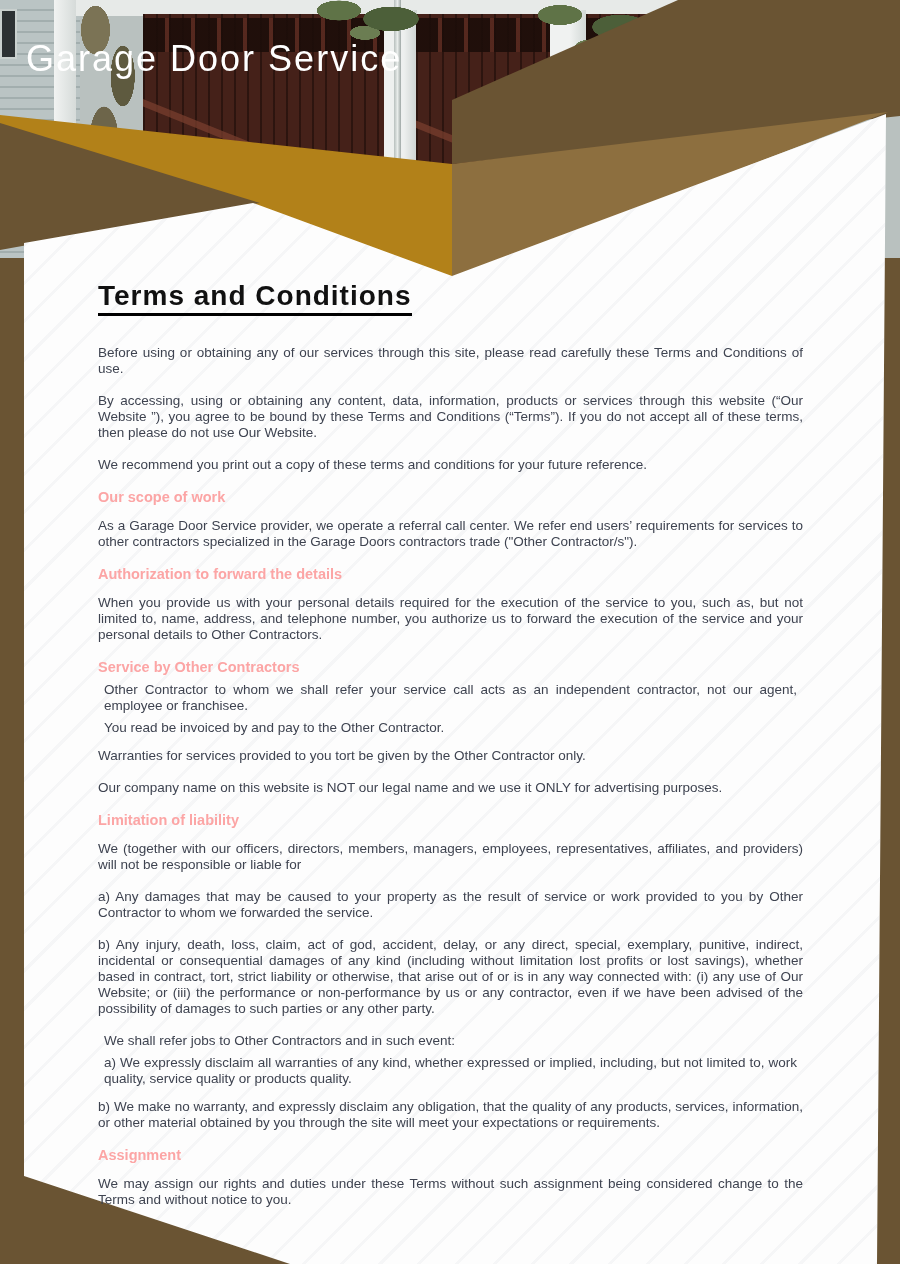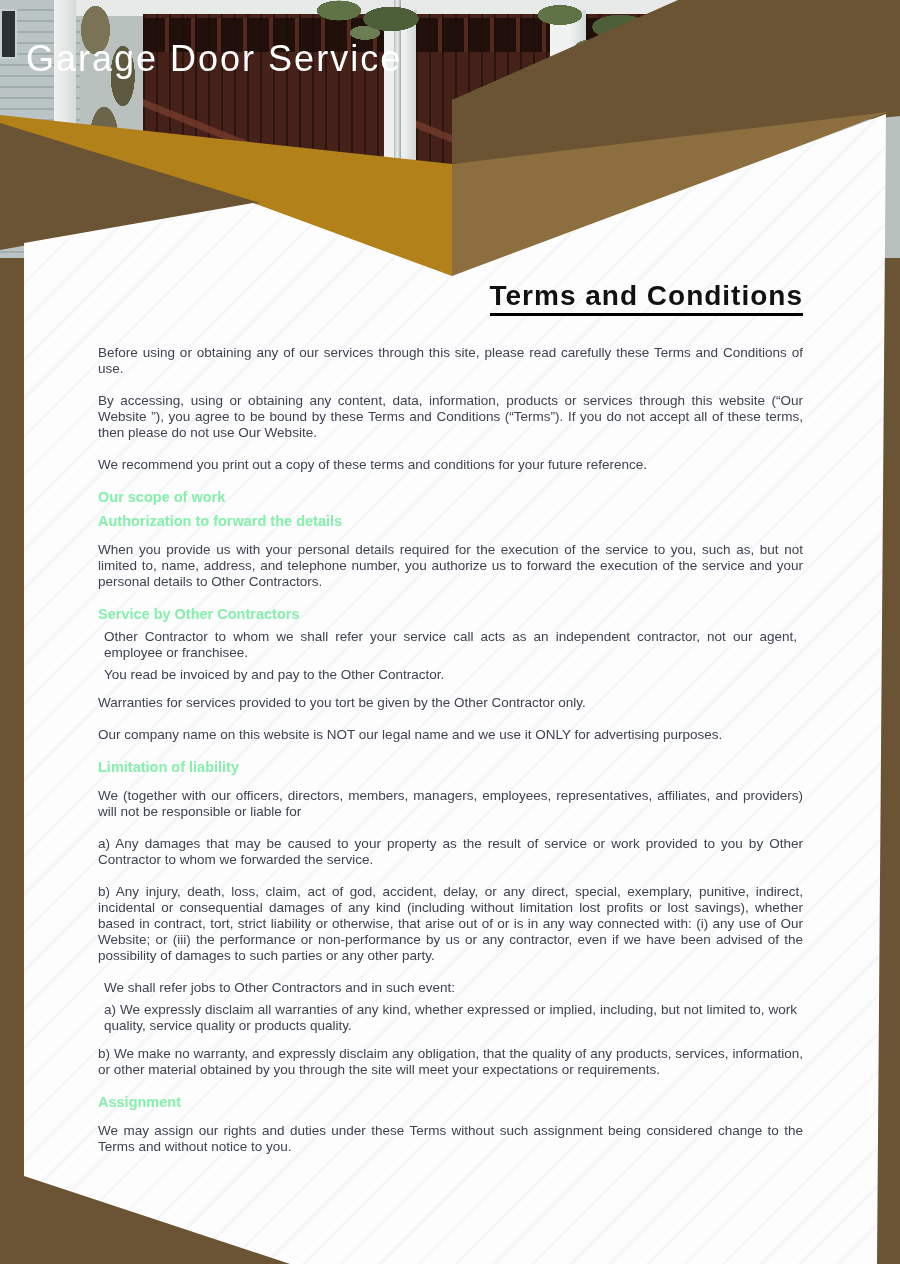--- a/index.html
+++ b/index.html
@@ -61,27 +61,27 @@
   .brand{position:absolute;left:26px;top:28px;margin:0;
     font-size:36px;line-height:62px;font-weight:normal;letter-spacing:2px;
     color:#ffffff;}
   
   .sheet{position:absolute;left:0;top:0;width:900px;height:1264px;background:#fdfdfd;
     background-image:repeating-linear-gradient(135deg,rgba(170,176,188,.09) 0 3px,transparent 3px 27px);
     clip-path:polygon(24px 243px,253px 203px,452px 276px,886px 114px,877px 1264px,290px 1264px,24px 1176px);}
   
   .content{position:absolute;left:98px;top:278px;width:705px;
     color:#3e4350;font-size:13.5px;line-height:16px;}
-  .doc-title{margin:0 0 31px;text-align:right;font-size:28px;line-height:36px;
+  .doc-title{margin:0 0 31px;text-align:left;font-size:28px;line-height:36px;
     letter-spacing:1px;font-weight:bold;color:#111;}
   .doc-title span{border-bottom:3px solid #000;padding-bottom:2px;}
   .content p{margin:12px 0 16px;text-align:justify;}
   .content p.line{margin:6px;}
   .content h3{margin:7px 0 6px;font-size:14.5px;line-height:17px;
-    font-weight:bold;color:#86efac;text-align:left;}
+    font-weight:bold;color:#fca5a5;text-align:left;}
 </style>
 </head>
 <body>
 
 <div class="page">
 
   <div class="photo">
     <div class="pergola"></div>
     <div class="wall"></div>
     <div class="window"></div>
@@ -118,20 +118,21 @@
   <div class="sheet"></div>
 
   <div class="content">
     <h2 class="doc-title"><span>Terms and Conditions</span></h2>
 
     <p>Before using or obtaining any of our services through this site, please read carefully these Terms and Conditions of use.</p>
     <p>By accessing, using or obtaining any content, data, information, products or services through this website (“Our Website ”), you agree to be bound by these Terms and Conditions (“Terms”). If you do not accept all of these terms, then please do not use Our Website.</p>
     <p>We recommend you print out a copy of these terms and conditions for your future reference.</p>
 
     <h3>Our scope of work</h3>
+    <p>As a Garage Door Service provider, we operate a referral call center. We refer end users’ requirements for services to other contractors specialized in the Garage Doors contractors trade ("Other Contractor/s").</p>
 
     <h3>Authorization to forward the details</h3>
     <p>When you provide us with your personal details required for the execution of the service to you, such as, but not limited to, name, address, and telephone number, you authorize us to forward the execution of the service and your personal details to Other Contractors.</p>
 
     <h3>Service by Other Contractors</h3>
     <p class="line">Other Contractor to whom we shall refer your service call acts as an independent contractor, not our agent, employee or franchisee.</p>
     <p class="line">You read be invoiced by and pay to the Other Contractor.</p>
     <p>Warranties for services provided to you tort be given by the Other Contractor only.</p>
     <p>Our company name on this website is NOT our legal name and we use it ONLY for advertising purposes.</p>
 

